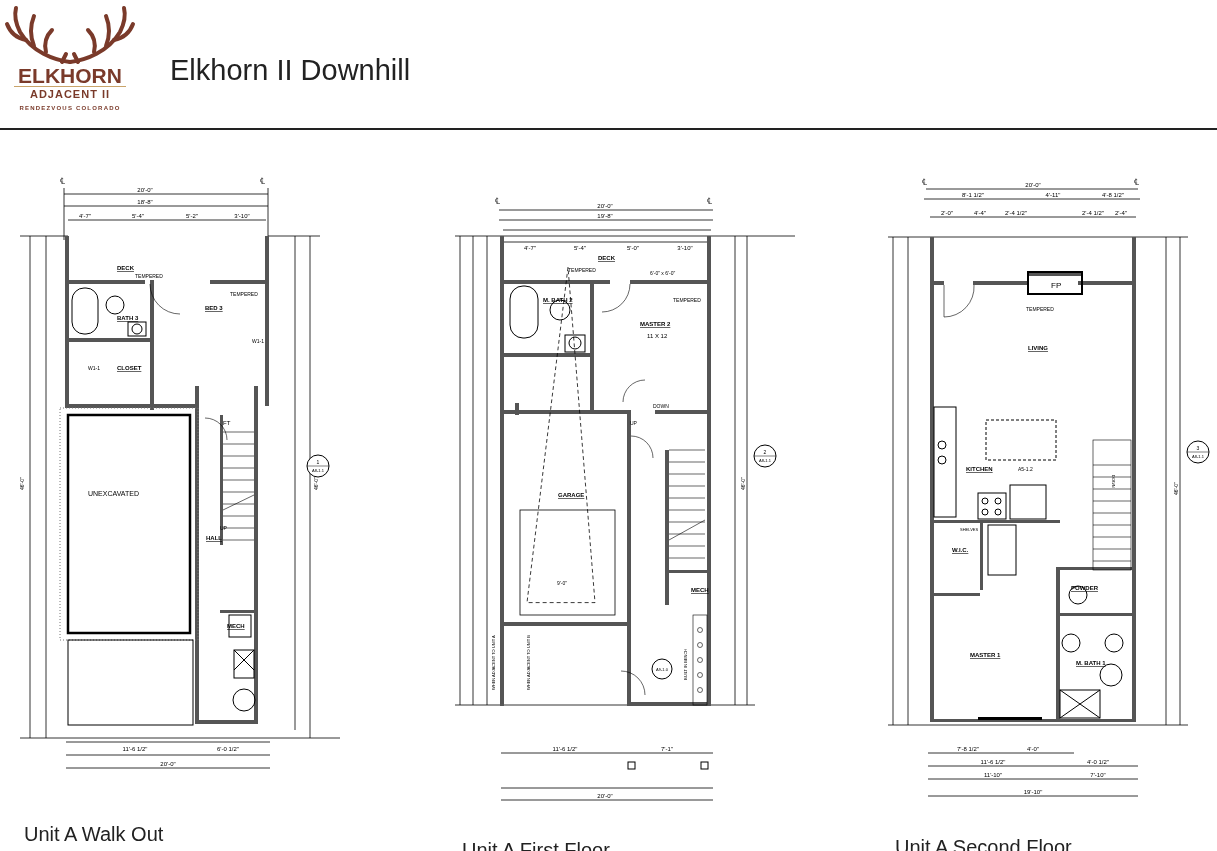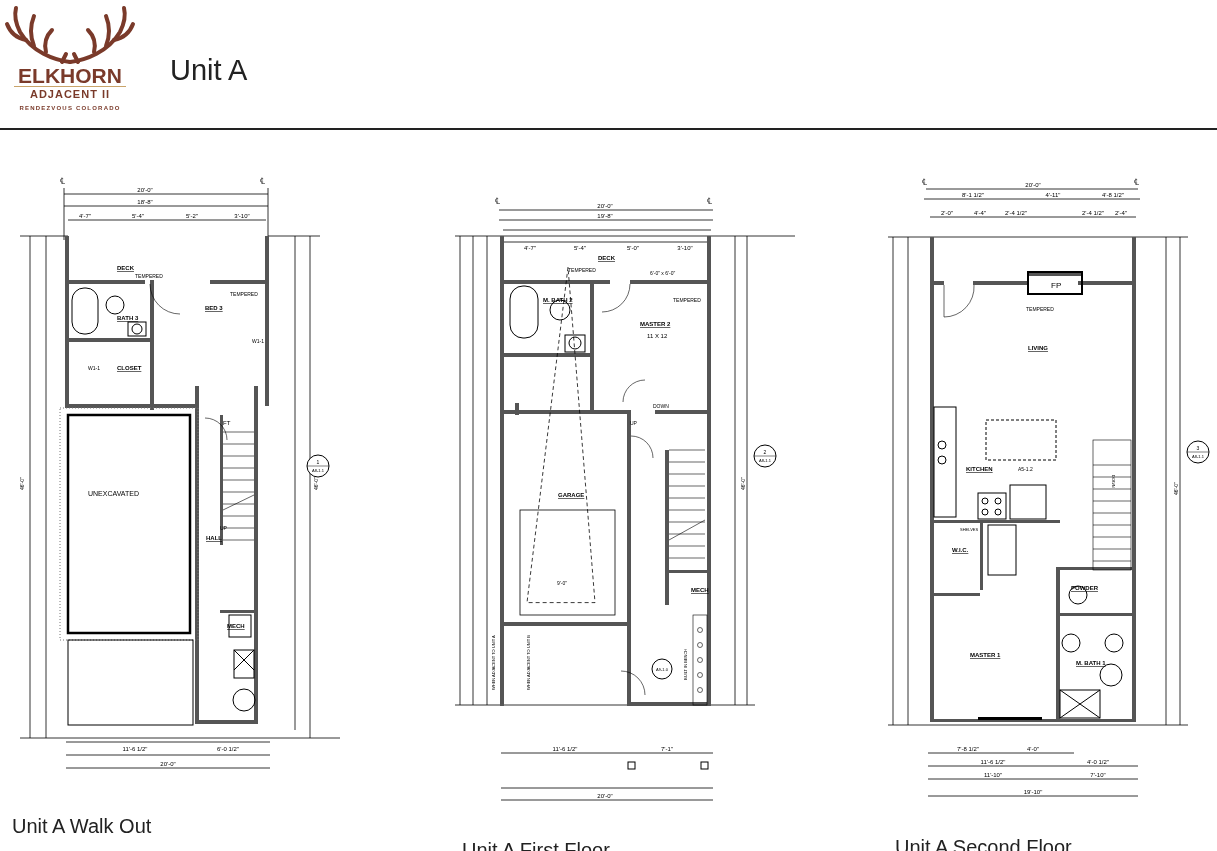--- a/index.html
+++ b/index.html
@@ -35,21 +35,21 @@
       <path d="M58 58 L62 50 M74 58 L70 50"></path>
     </g>
   </svg>
   <div class="brand b1">ELKHORN</div>
   <div class="rule"></div>
   <div class="brand b2">ADJACENT II</div>
   <div class="brand b3">RENDEZVOUS COLORADO</div>
 </div>
 
 <div class="title">
-  <div>Unit A</div>
+  <div>Elkhorn II Downhill</div>
 </div>
 <div class="hr"></div>
 
 <div class="plan" style="left:20px;top:170px;">
   <svg width="320" height="605" viewBox="0 0 320 605">
     <g stroke="#000" fill="none" stroke-width="0.8">
 
       <text x="40" y="14" font-size="9" fill="#000" stroke="none">℄</text>
       <text x="240" y="14" font-size="9" fill="#000" stroke="none">℄</text>
 
@@ -372,15 +372,15 @@
       <text x="105" y="589" text-anchor="middle">11'-6 1/2"</text>
       <text x="210" y="589" text-anchor="middle">4'-0 1/2"</text>
       <text x="105" y="602" text-anchor="middle">11'-10"</text>
       <text x="210" y="602" text-anchor="middle">7'-10"</text>
       <text x="145" y="619" text-anchor="middle">19'-10"</text>
       <text x="290" y="320" font-size="5" transform="rotate(-90 290 320)">46'-0"</text>
     </g>
   </svg>
 </div>
 
-<div class="caption" style="left:12px;">Unit A Walk Out</div>
+<div class="caption" style="left:24px;margin-top:8px;">Unit A Walk Out</div>
 <div class="caption" style="left:462px;margin-top:24px;">Unit A First Floor</div>
 <div class="caption" style="left:895px;margin-top:21px;">Unit A Second Floor</div>
 
 </body></html>

